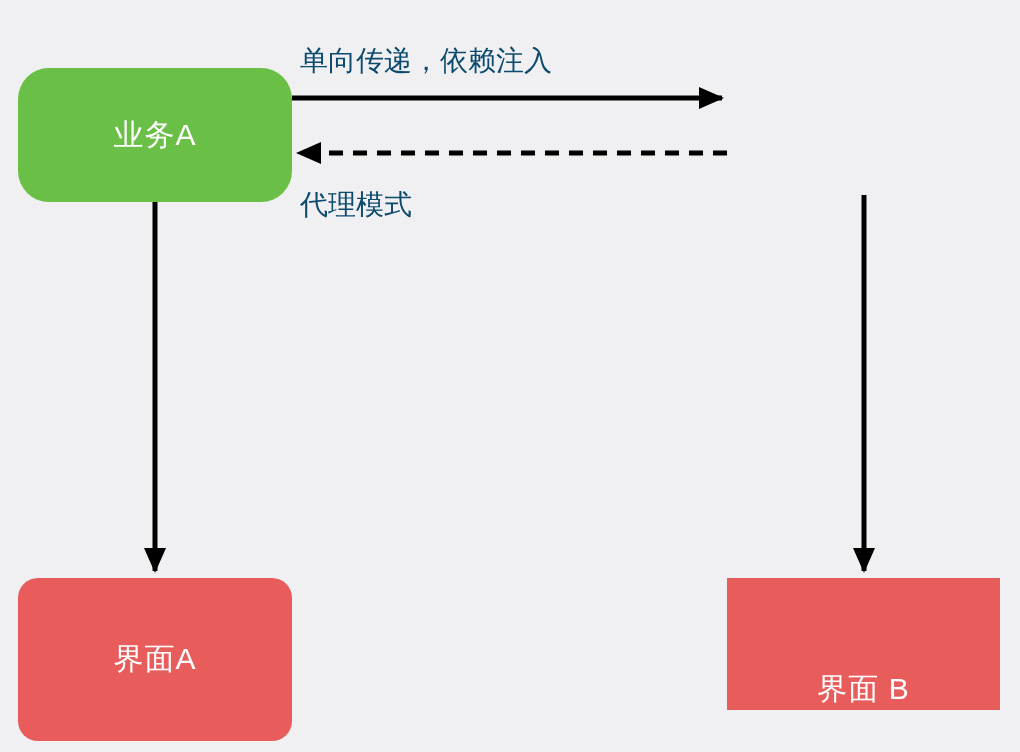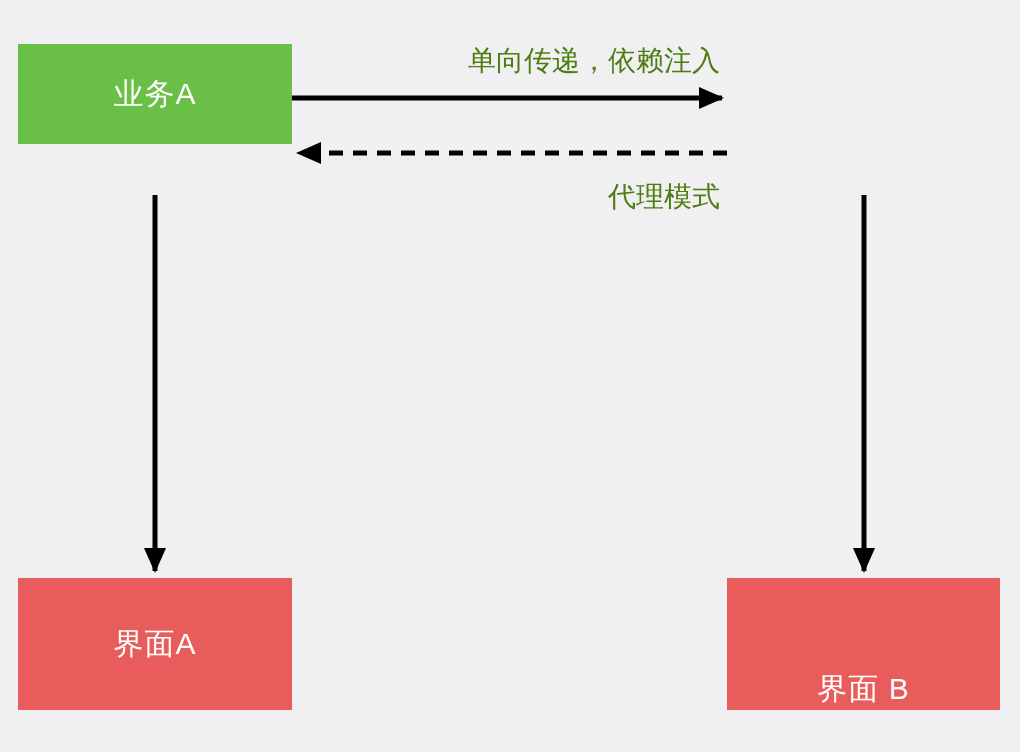--- a/index.html
+++ b/index.html
@@ -20,34 +20,34 @@
     display: flex;
     align-items: center;
     justify-content: center;
     color: #ffffff;
     font-size: 30px;
     letter-spacing: 1px;
   }
   .node.green { background: #6abf46; }
   .node.red   { background: #e85d5c; }
 
-  .node-business-a { left: 18px;  top: 44px;  width: 274px; height: 100px; }
+  .node-business-a { left: 18px;  top: 68px;  width: 274px; height: 134px; border-radius: 31px; }
   .node-business-b { left: 727px; top: 60px;  width: 273px; height: 134px; }
-  .node-ui-a       { left: 18px;  top: 578px; width: 274px; height: 132px; }
+  .node-ui-a       { left: 18px;  top: 578px; width: 274px; height: 163px; border-radius: 20px; }
   .node-ui-b       { left: 727px; top: 578px; width: 273px; height: 132px; align-items: flex-end; }
 
   .edge-label {
     position: absolute;
-    color: #4d7c0f;
+    color: #0c4a6e;
     font-size: 28px;
     white-space: nowrap;
-    text-align: right;
+    text-align: left;
   }
   .edge-label-forward  { left: 300px; top: 42px;  width: 420px; }
-  .edge-label-backward { left: 300px; top: 178px; width: 420px; }
+  .edge-label-backward { left: 300px; top: 186px; width: 420px; }
 
   .arrow-layer {
     position: absolute;
     left: 0; top: 0;
     width: 1020px;
     height: 752px;
     pointer-events: none;
   }
 </style>
 </head>

